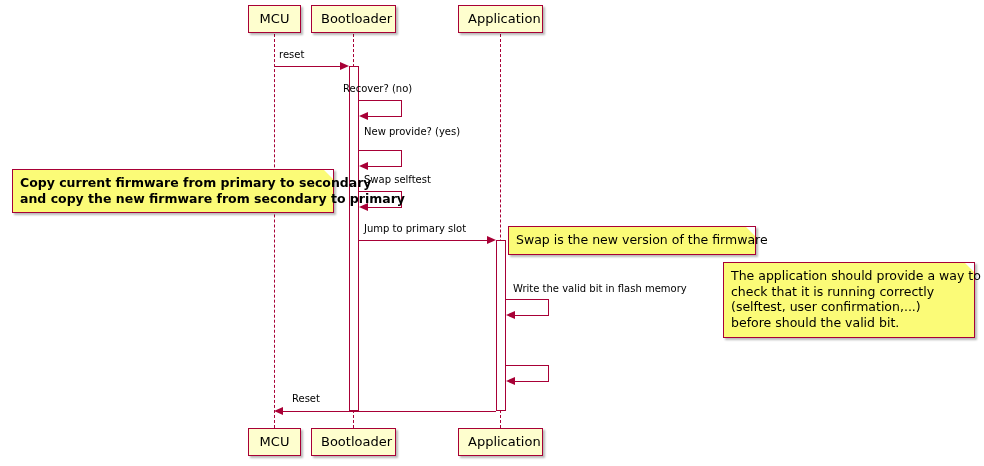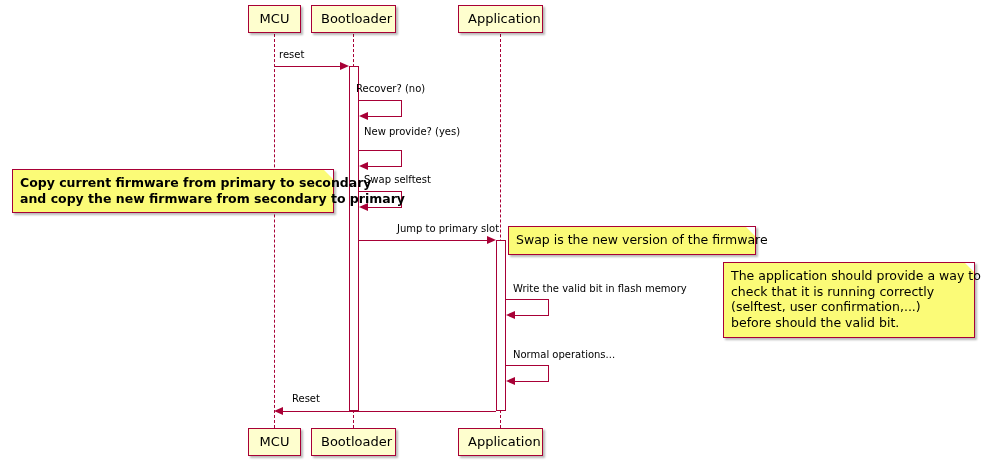--- a/index.html
+++ b/index.html
@@ -126,57 +126,56 @@
   </div>
 
   <div class="msg-line" style="left:274px; top:66px; width:66px;"></div>
   <div class="arrow-right" style="left:340px; top:61.5px;"></div>
   <div class="msg-label" style="left:279px; top:49px;">reset</div>
 
   <div class="msg-line" style="left:359px; top:100px; width:43px;"></div>
   <div class="msg-vline" style="left:401px; top:100px; height:16px;"></div>
   <div class="msg-line" style="left:368px; top:116px; width:34px;"></div>
   <div class="arrow-left" style="left:359px; top:111.5px;"></div>
-  <div class="msg-label" style="left:356px; top:83px;text-align:center;">Recover? (no)</div>
+  <div class="msg-label" style="left:343px; top:83px;text-align:center;">Recover? (no)</div>
 
   <div class="msg-line" style="left:359px; top:150px; width:43px;"></div>
   <div class="msg-vline" style="left:401px; top:150px; height:16px;"></div>
   <div class="msg-line" style="left:368px; top:166px; width:34px;"></div>
   <div class="arrow-left" style="left:359px; top:161.5px;"></div>
   <div class="msg-label" style="left:364px; top:126px;">New provide? (yes)</div>
 
   <div class="msg-line" style="left:359px; top:191px; width:43px;"></div>
   <div class="msg-vline" style="left:401px; top:191px; height:16px;"></div>
   <div class="msg-line" style="left:368px; top:207px; width:34px;"></div>
   <div class="arrow-left" style="left:359px; top:202.5px;"></div>
   <div class="msg-label" style="left:364px; top:174px;">Swap selftest</div>
 
   <div class="note" style="left:12px; top:169px; width:322px;font-weight:bold;"><span>Copy current firmware from primary to secondary
 and copy the new firmware from secondary to primary</span><span class="note-fold"></span></div>
 
   <div class="msg-line" style="left:359px; top:240px; width:128px;"></div>
   <div class="arrow-right" style="left:487px; top:235.5px;"></div>
-  <div class="msg-label" style="left:364px; top:223px;margin-left:33px;">Jump to primary slot</div>
+  <div class="msg-label" style="left:364px; top:223px;">Jump to primary slot</div>
 
   <div class="note" style="left:508px; top:226px; width:248px;"><span>Swap is the new version of the firmware</span><span class="note-fold"></span></div>
 
   <div class="msg-line" style="left:506px; top:299px; width:43px;"></div>
   <div class="msg-vline" style="left:548px; top:299px; height:16px;"></div>
   <div class="msg-line" style="left:515px; top:315px; width:34px;"></div>
   <div class="arrow-left" style="left:506px; top:310.5px;"></div>
   <div class="msg-label" style="left:513px; top:283px;">Write the valid bit in flash memory</div>
 
   <div class="note" style="left:723px; top:262px; width:252px;"><span>The application should provide a way to
 check that it is running correctly
 (selftest, user confirmation,...)
 before should the valid bit.</span><span class="note-fold"></span></div>
 
   <div class="msg-line" style="left:506px; top:365px; width:43px;"></div>
   <div class="msg-vline" style="left:548px; top:365px; height:16px;"></div>
   <div class="msg-line" style="left:515px; top:381px; width:34px;"></div>
   <div class="arrow-left" style="left:506px; top:376.5px;"></div>
-  <div class="msg-label" style="left:513px; top:349px;">Normal operations...</div>
 
   <div class="msg-line" style="left:283px; top:411px; width:213px;"></div>
   <div class="arrow-left" style="left:274px; top:406.5px;"></div>
   <div class="msg-label" style="left:292px; top:393px;">Reset</div>
 
 </div>
 
 </body></html>

